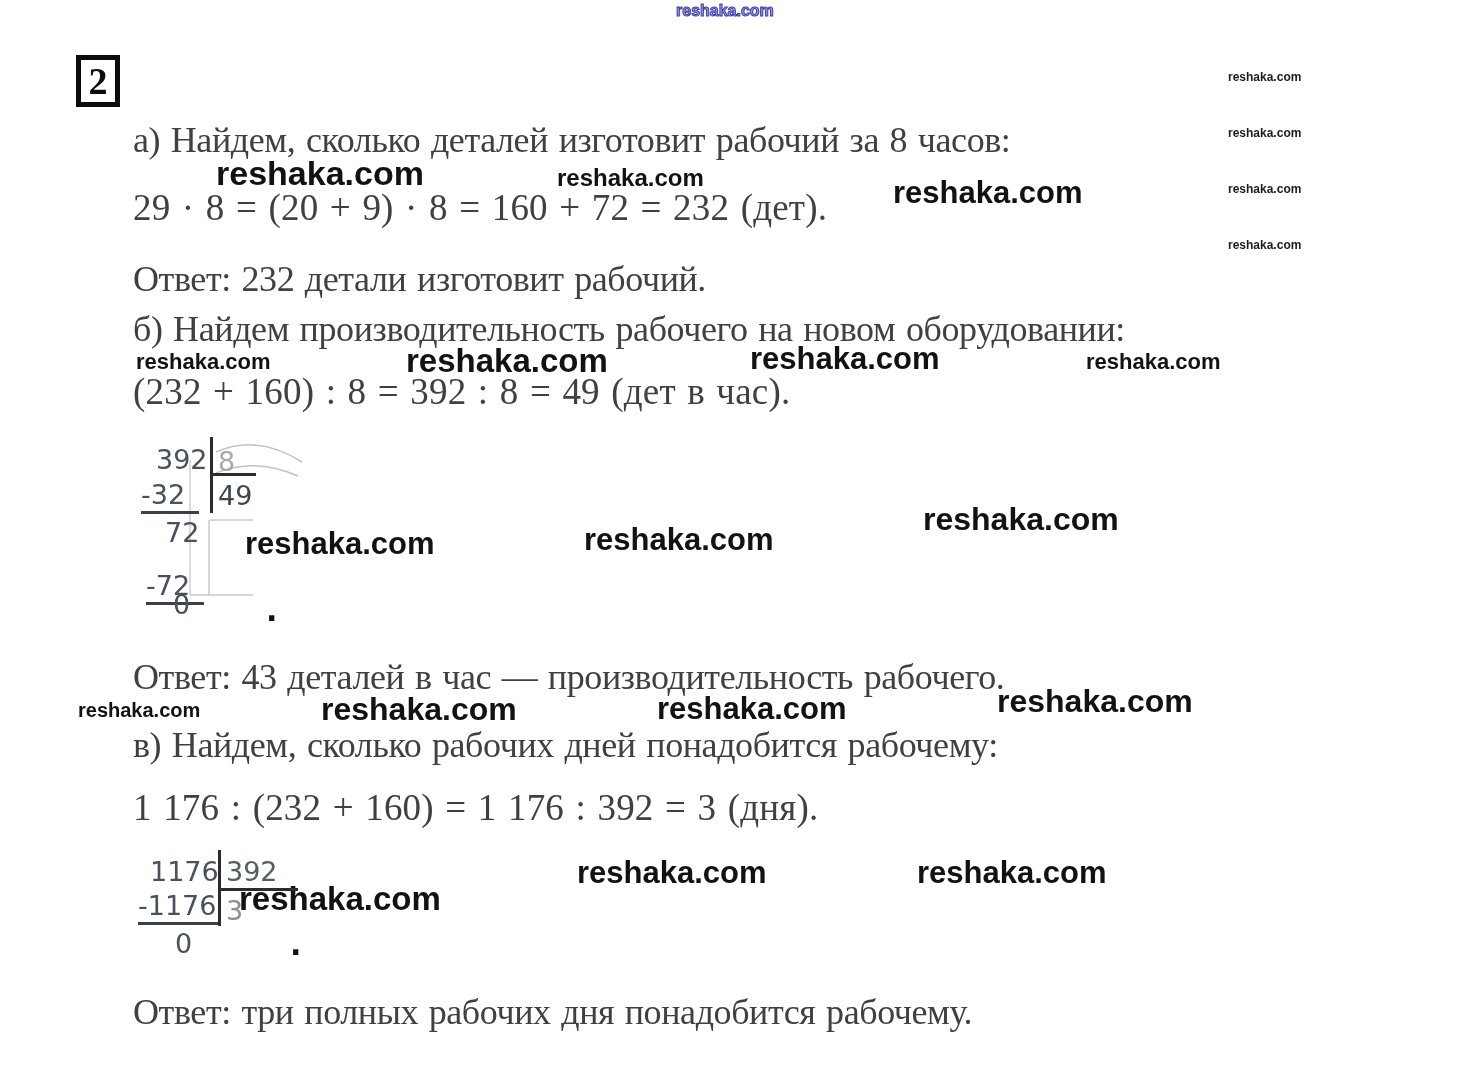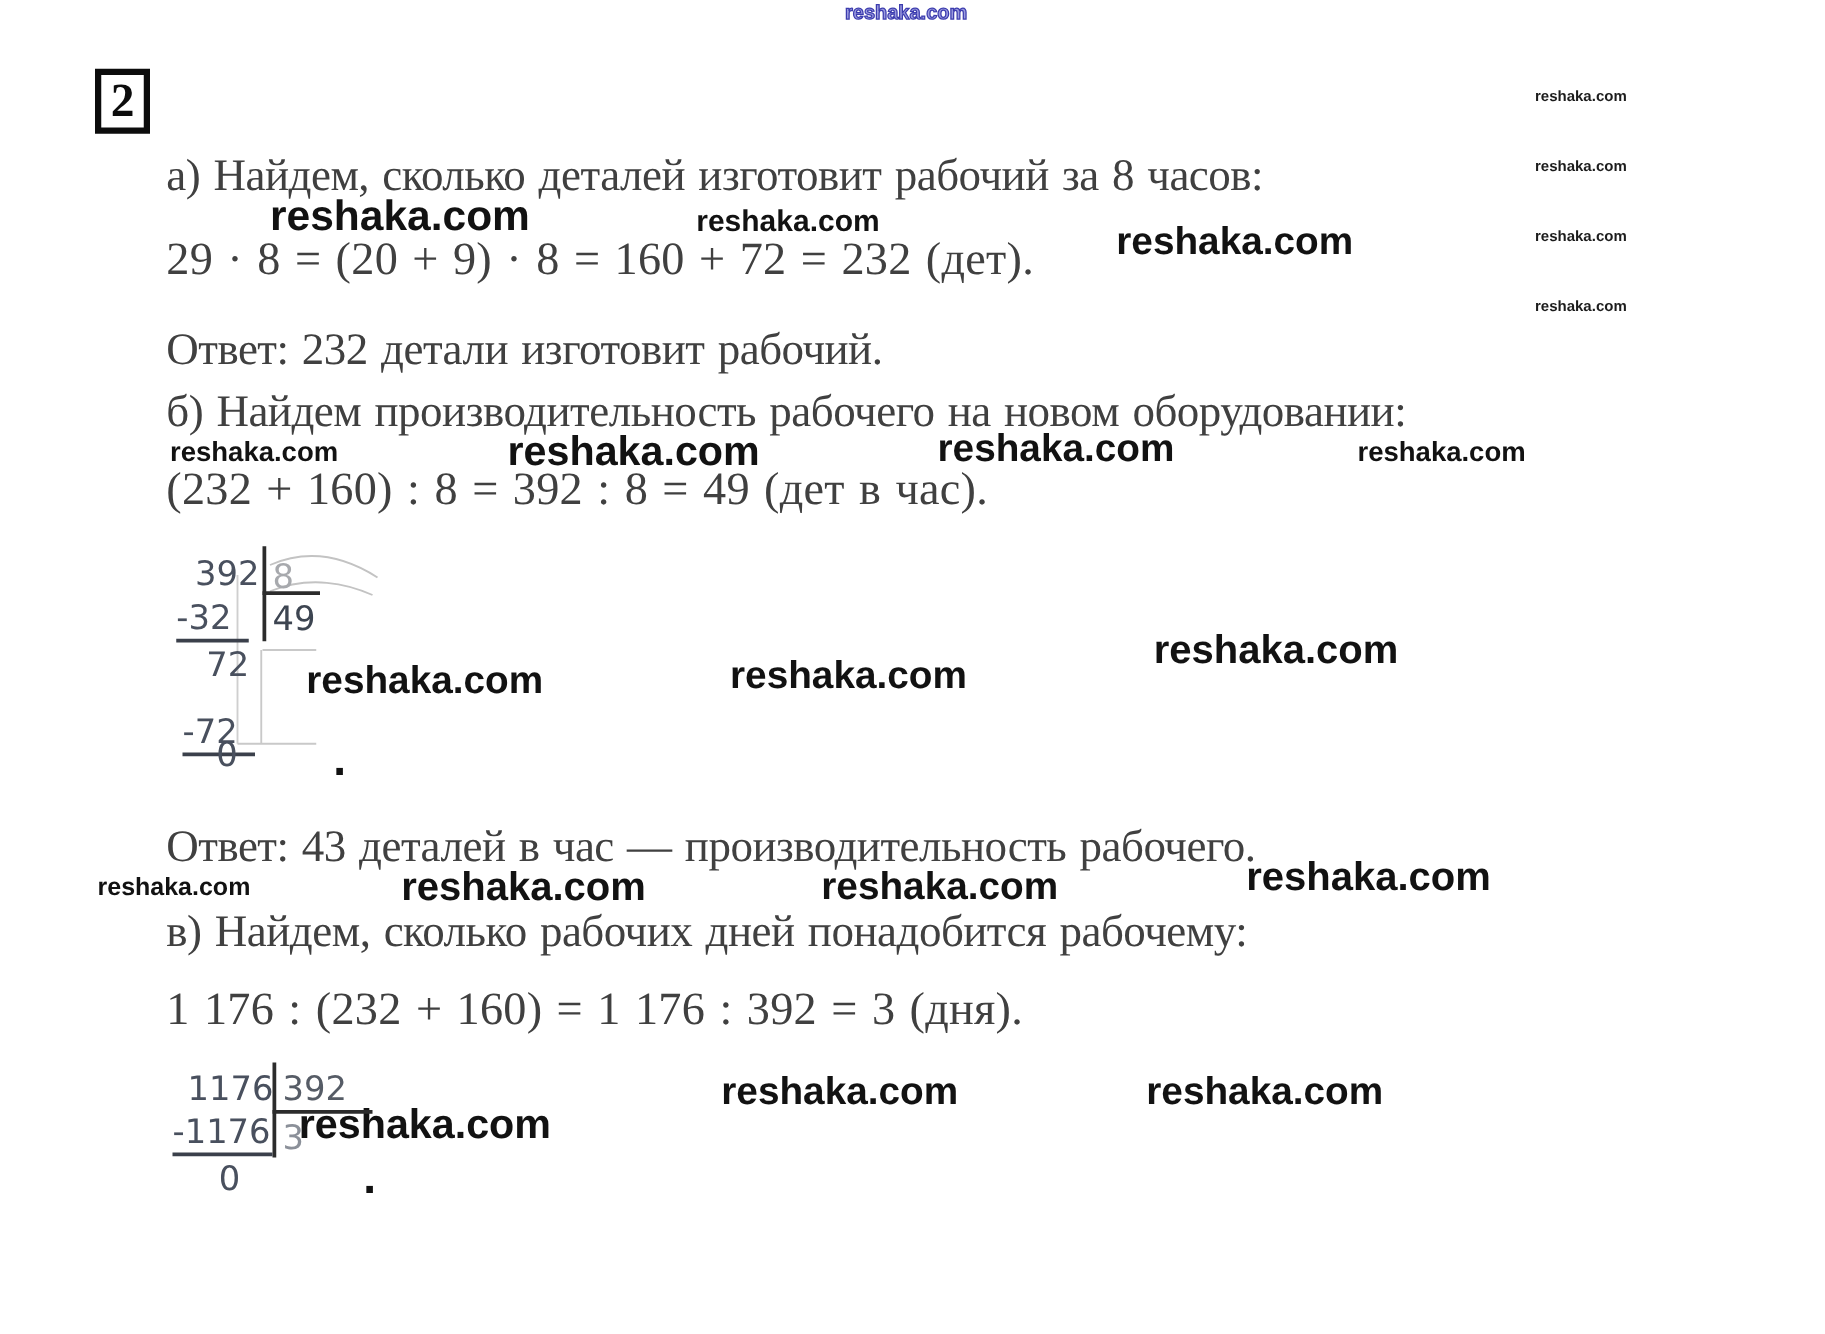--- a/index.html
+++ b/index.html
@@ -188,14 +188,15 @@
     <span class="d2-dividend">1176</span>
     <i class="vbar d2-vbar"></i>
     <span class="d2-divisor">392</span>
     <i class="qline d2-qline"></i>
     <span class="sub d2-sub1">-1176</span>
     <span class="d2-quotient">3</span>
     <span class="d2-rem">0</span>
     <span class="d2-period">.</span>
   </div>
 
+  <div class="line c-answer">Ответ: три полных рабочих дня понадобится рабочему.</div>
 
 </div>
 
 </body></html>

